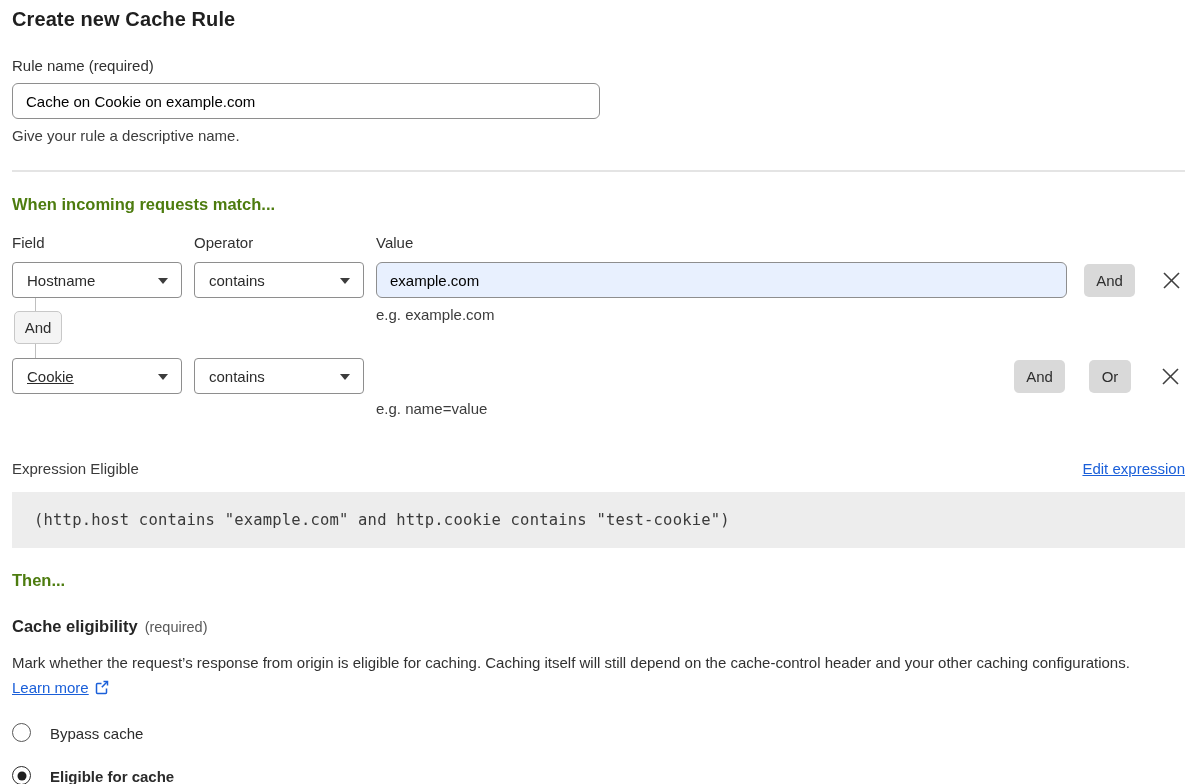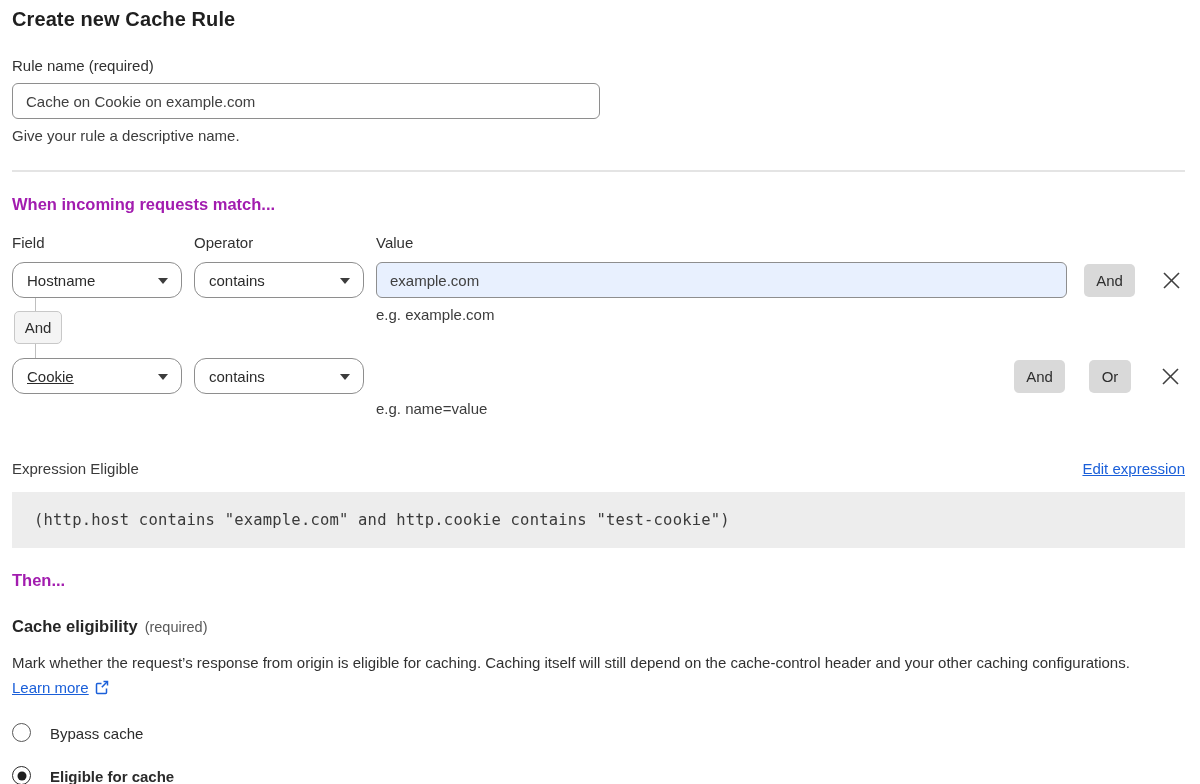--- a/index.html
+++ b/index.html
@@ -8,40 +8,40 @@
     font-family:"Liberation Sans",sans-serif;color:#313131;
     -webkit-font-smoothing:antialiased;
   }
   .page{padding:8px 15px 0 12px;position:relative;}
 
   h1.page-title{font-size:20px;font-weight:700;color:#1f1f1f;margin:0;line-height:23px;letter-spacing:.1px;}
 
   .field-label{margin-top:26px;font-size:15px;color:#313131;}
   .text-input{
     box-sizing:border-box;height:36px;border:1px solid #8e8e8e;border-radius:6px;
-    font-family:"Liberation Sans",sans-serif;font-size:15px;color:#404040;
+    font-family:"Liberation Sans",sans-serif;font-size:15px;color:#000000;
     padding:0 13px;background:#fff;outline:none;
   }
   .rule-name-input{display:block;margin-top:9px;width:588px;}
   .helper{margin-top:8px;font-size:15px;color:#3c3c3c;}
 
   hr.divider{border:none;border-top:2px solid #e4e4e4;margin:26px 0 0 0;}
 
-  h2.section-heading{font-size:16.5px;font-weight:700;color:#a21caf;margin:22px 0 0 0;line-height:20px;}
+  h2.section-heading{font-size:16.5px;font-weight:700;color:#4d7c0f;margin:22px 0 0 0;line-height:20px;}
 
   
   .builder{position:relative;height:188px;margin-top:20px;}
   .col-label{position:absolute;top:0;font-size:15px;color:#313131;}
   .col-field{left:0;}
   .col-operator{left:182px;}
   .col-value{left:364px;}
 
   .select{
     position:absolute;box-sizing:border-box;width:170px;height:36px;
-    border:1px solid #8e8e8e;border-radius:12px;background:#fff;
+    border:1px solid #8e8e8e;border-radius:4px;background:#fff;
     display:flex;align-items:center;padding:0 14px;font-size:15px;color:#2b2b2b;
     cursor:pointer;
   }
   .caret{
     position:absolute;right:13px;top:15px;width:0;height:0;
     border-left:5px solid transparent;border-right:5px solid transparent;
     border-top:6px solid #3c3c3c;
   }
   .value-input{position:absolute;}
   .autofill{background:#e8f0fe;}

